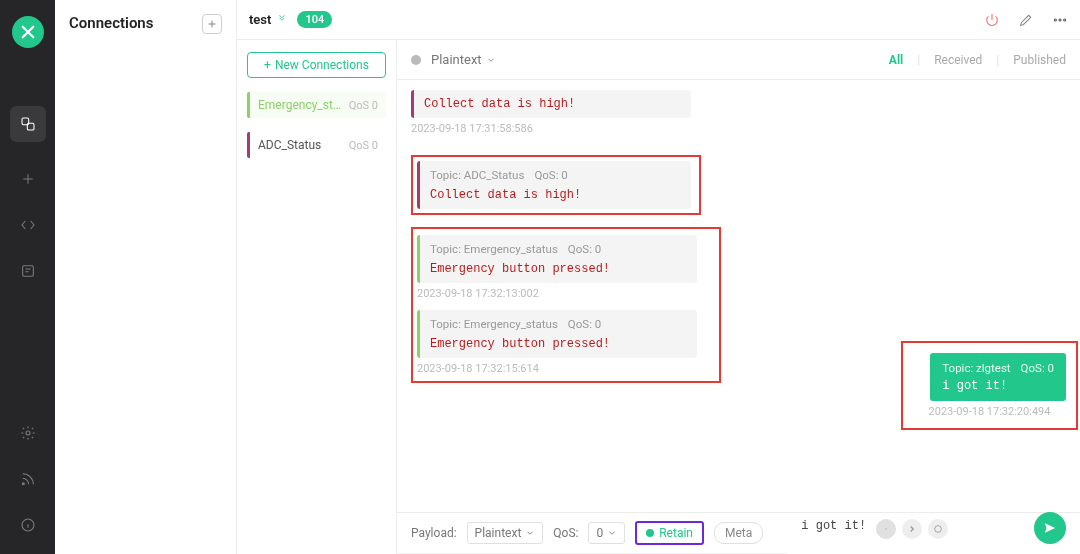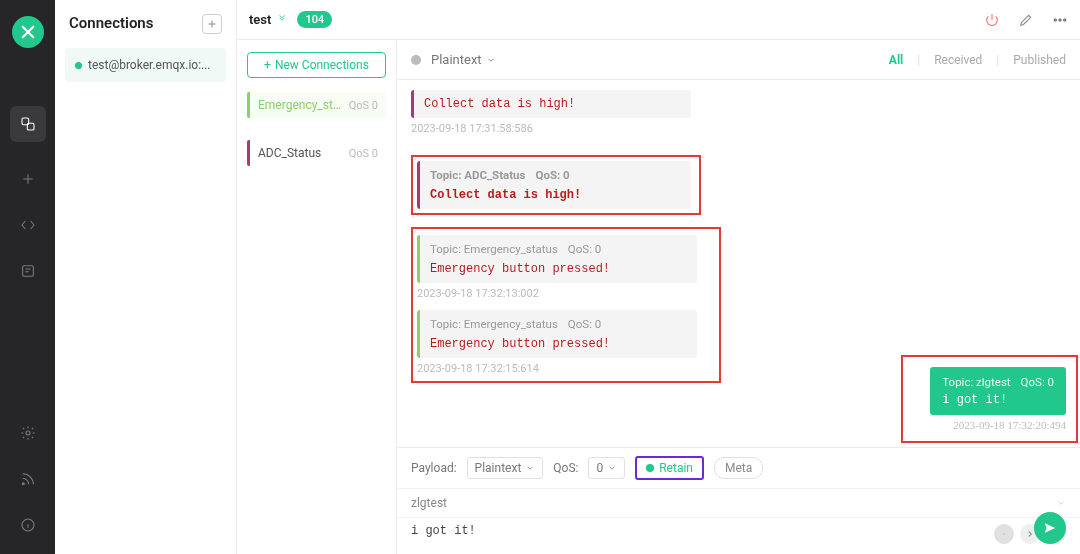--- a/index.html
+++ b/index.html
@@ -30,21 +30,21 @@
   .top-btn.power { color: #f56c6c; }
   .top-btn svg { width: 16px; height: 16px; stroke: currentColor; fill: none; stroke-width: 1.6; }
 
   .body-row { flex: 1; display: flex; min-height: 0;}
   .subs-col { width: 160px; border-right: 1px solid #ececec; padding: 12px 10px; display: flex; flex-direction: column; gap: 14px;}
   .new-sub-btn { border: 1px solid #21c78b; color: #21c78b; background: #fff; border-radius: 4px; padding: 5px 10px; font-size: 12px; display: flex; align-items: center; justify-content: center; gap: 4px; cursor: pointer;}
   .sub-item { display: flex; align-items: center; gap: 6px; font-size: 12px; border-left: 3px solid; padding: 6px 8px; border-radius: 2px; cursor: pointer;}
   .sub-item .name { flex: 1; overflow: hidden; text-overflow: ellipsis; white-space: nowrap;}
   .sub-item .qos { color: #bbb; font-size: 11px;}
   .sub-emerg { border-left-color: #8ad167; background: #f7fcf4; color: #8ad167;}
-  .sub-adc { border-left-color: #a63a73; color: #555; margin-top: 8px;}
+  .sub-adc { border-left-color: #a63a73; color: #555;}
 
   .msg-col { flex: 1; display: flex; flex-direction: column; min-width: 0;}
   .msg-header { height: 40px; border-bottom: 1px solid #ececec; display: flex; align-items: center; padding: 0 14px; gap: 10px;}
   .dot-grey { width: 10px; height: 10px; background: #bbb; border-radius: 50%;}
   .plaintext-sel { color: #777; font-size: 13px; display: flex; align-items: center; gap: 4px; cursor: pointer;}
   .filter-tabs { margin-left: auto; display: flex; gap: 14px; font-size: 12px;}
   .filter-tabs span { color: #aaa; cursor: pointer;}
   .filter-tabs span.active { color: #21c78b; font-weight: bold;}
   .filter-tabs .sep { color: #e0e0e0;}
 
@@ -53,31 +53,31 @@
   .msg.right { margin-left: auto; text-align: right;}
   .bubble { background: #f4f4f4; border-left: 3px solid; border-radius: 3px; padding: 7px 10px; display: flex; flex-direction: column; gap: 6px;}
   .bubble.adc { border-left-color: #a63a73; }
   .bubble.emerg { border-left-color: #8ad167; justify-content: flex-end; }
   .bubble.sent { background: #21c78b; color: #fff; border-left: none; display: inline-block; padding: 8px 12px;}
   .bubble-head { font-size: 11.5px; color: #999; display: flex; gap: 10px;}
   .bubble.sent .bubble-head { color: #e8f9f2; justify-content: space-between;}
   .bubble-body { font-family: "Courier New", monospace; font-size: 12px; color: #b91c1c;}
   .bubble.sent .bubble-body { color: #fff; margin-top: 4px; text-align: left;}
   .msg-time { font-size: 11px; color: #bbb; margin-top: 4px;}
-  .msg.right .msg-time { text-align: right; font-family: Liberation Serif, serif;}
+  .msg.right .msg-time { text-align: center;}
   .partial .msg-time { display: none;}
   .partial { margin-bottom: 20px;}
   .red-box { border: 2px solid #e53935; padding: 6px 10px 6px 4px; margin-bottom: 12px;}
   .red-box.tight { padding: 4px 8px 4px 4px;}
   .red-box .msg { margin-bottom: 10px;}
   .red-box .msg:last-child { margin-bottom: 0;}
   .red-box-right { border: 2px solid #e53935; padding: 10px; position: absolute; right: 2px; width: 177px;}
   .red-box-right .msg { margin-bottom: 0; max-width: none;}
 
-  .composer { border-top: 1px solid #ececec; display: flex; flex-direction: column;}
+  .composer { border-top: 1px solid #ececec; display: flex;  text-align: center;}
   .composer-row1 { display: flex; align-items: center; gap: 10px; padding: 8px 14px; font-size: 12px; color: #777; border-bottom: 1px solid #f3f3f3;}
   .sel { border: 1px solid #e0e0e0; border-radius: 3px; padding: 3px 7px; display: flex; align-items: center; gap: 4px; color: #777; font-size: 12px; cursor: pointer;}
   .retain-btn { border: 2px solid #6d28d9; color: #21c78b; border-radius: 3px; padding: 3px 9px; display: flex; align-items: center; gap: 5px; cursor: pointer; font-size: 12px;}
   .retain-btn .c { width: 8px; height: 8px; border-radius: 50%; background: #21c78b;}
   .meta-btn { border: 1px solid #e0e0e0; border-radius: 10px; padding: 3px 10px; color: #888; cursor: pointer; font-size: 12px;}
   .composer-row1 .spacer { flex: 1;}
   .topic-row { padding: 6px 14px; font-size: 12px; color: #888; display: flex; align-items: center; justify-content: space-between; border-bottom: 1px solid #f3f3f3;}
   .topic-row .chev { color: #ccc; font-size: 14px;}
   .payload-row { padding: 6px 14px 10px; display: flex; align-items: flex-start; gap: 10px;}
   .payload-row .text { font-family: "Courier New", monospace; font-size: 12px; color: #444; flex: 1;}
@@ -147,24 +147,20 @@
 
 <div class="connections">
   <div class="conn-header">
     <h1>Connections</h1>
     <div class="conn-add">
       <svg viewBox="0 0 24 24" width="12" height="12" stroke="currentColor" fill="none" stroke-width="2">
           <path d="M12 5v14M5 12h14"></path>
         </svg>
     </div>
   </div>
-  <div class="conn-item">
-    <span class="dot-green"></span>
-    <span>test@broker.emqx.io:...</span>
-  </div>
 </div>
 
 <div class="main">
   <div class="top-bar">
     <span class="top-title">test</span>
     <span class="chev-down" style="color:#21c78b;">
       <svg class="chev" viewBox="0 0 24 24" width="14" height="14">
           <path d="M6 9l6 6 6-6"></path>
           <path d="M6 3l6 6 6-6"></path>
         </svg>
@@ -228,21 +224,21 @@
 
       <div class="msg-list">
 
         <div class="msg partial">
           <div class="bubble adc">
             <div class="bubble-body">Collect data is high!</div>
           </div>
           <div class="msg-time" style="display:block;">2023-09-18 17:31:58:586</div>
         </div>
 
-        <div class="red-box tight" style="width: 290px; font-weight: bold;">
+        <div class="red-box tight" style="width: 290px;">
           <div class="msg">
             <div class="bubble adc">
               <div class="bubble-head">
                 <span>Topic: ADC_Status</span>
                 <span>QoS: 0</span>
               </div>
               <div class="bubble-body">Collect data is high!</div>
             </div>
           </div>
         </div>
@@ -263,21 +259,21 @@
               <div class="bubble-head">
                 <span>Topic: Emergency_status</span>
                 <span>QoS: 0</span>
               </div>
               <div class="bubble-body">Emergency button pressed!</div>
             </div>
             <div class="msg-time">2023-09-18 17:32:15:614</div>
           </div>
         </div>
 
-        <div class="red-box-right" style="top: 275px;">
+        <div class="red-box-right" style="top: 261px;">
           <div class="msg right">
             <div class="bubble sent">
               <div class="bubble-head">
                 <span>Topic: zlgtest</span>
                 <span>QoS: 0</span>
               </div>
               <div class="bubble-body">i got it!</div>
             </div>
             <div class="msg-time">2023-09-18 17:32:20:494</div>
           </div>
@@ -300,28 +296,20 @@
                 <path d="M6 9l6 6 6-6"></path>
               </svg>
           </div>
           <div class="retain-btn">
             <span class="c"></span>
             <span>Retain</span>
           </div>
           <div class="meta-btn">Meta</div>
           <div class="spacer"></div>
         </div>
-        <div class="topic-row">
-          <span>zlgtest</span>
-          <span class="chev">
-            <svg class="chev" viewBox="0 0 24 24">
-                <path d="M6 9l6 6 6-6"></path>
-              </svg>
-          </span>
-        </div>
         <div class="payload-row">
           <div class="text">i got it!</div>
           <div class="send-controls">
             <div class="round-btn sel">
               <svg viewBox="0 0 24 24" width="10" height="10" stroke="currentColor" fill="none" stroke-width="3">
                   <path d="M15 6l-6 6 6 6"></path>
                 </svg>
             </div>
             <div class="round-btn">
               <svg viewBox="0 0 24 24" width="10" height="10" stroke="currentColor" fill="none" stroke-width="3">

